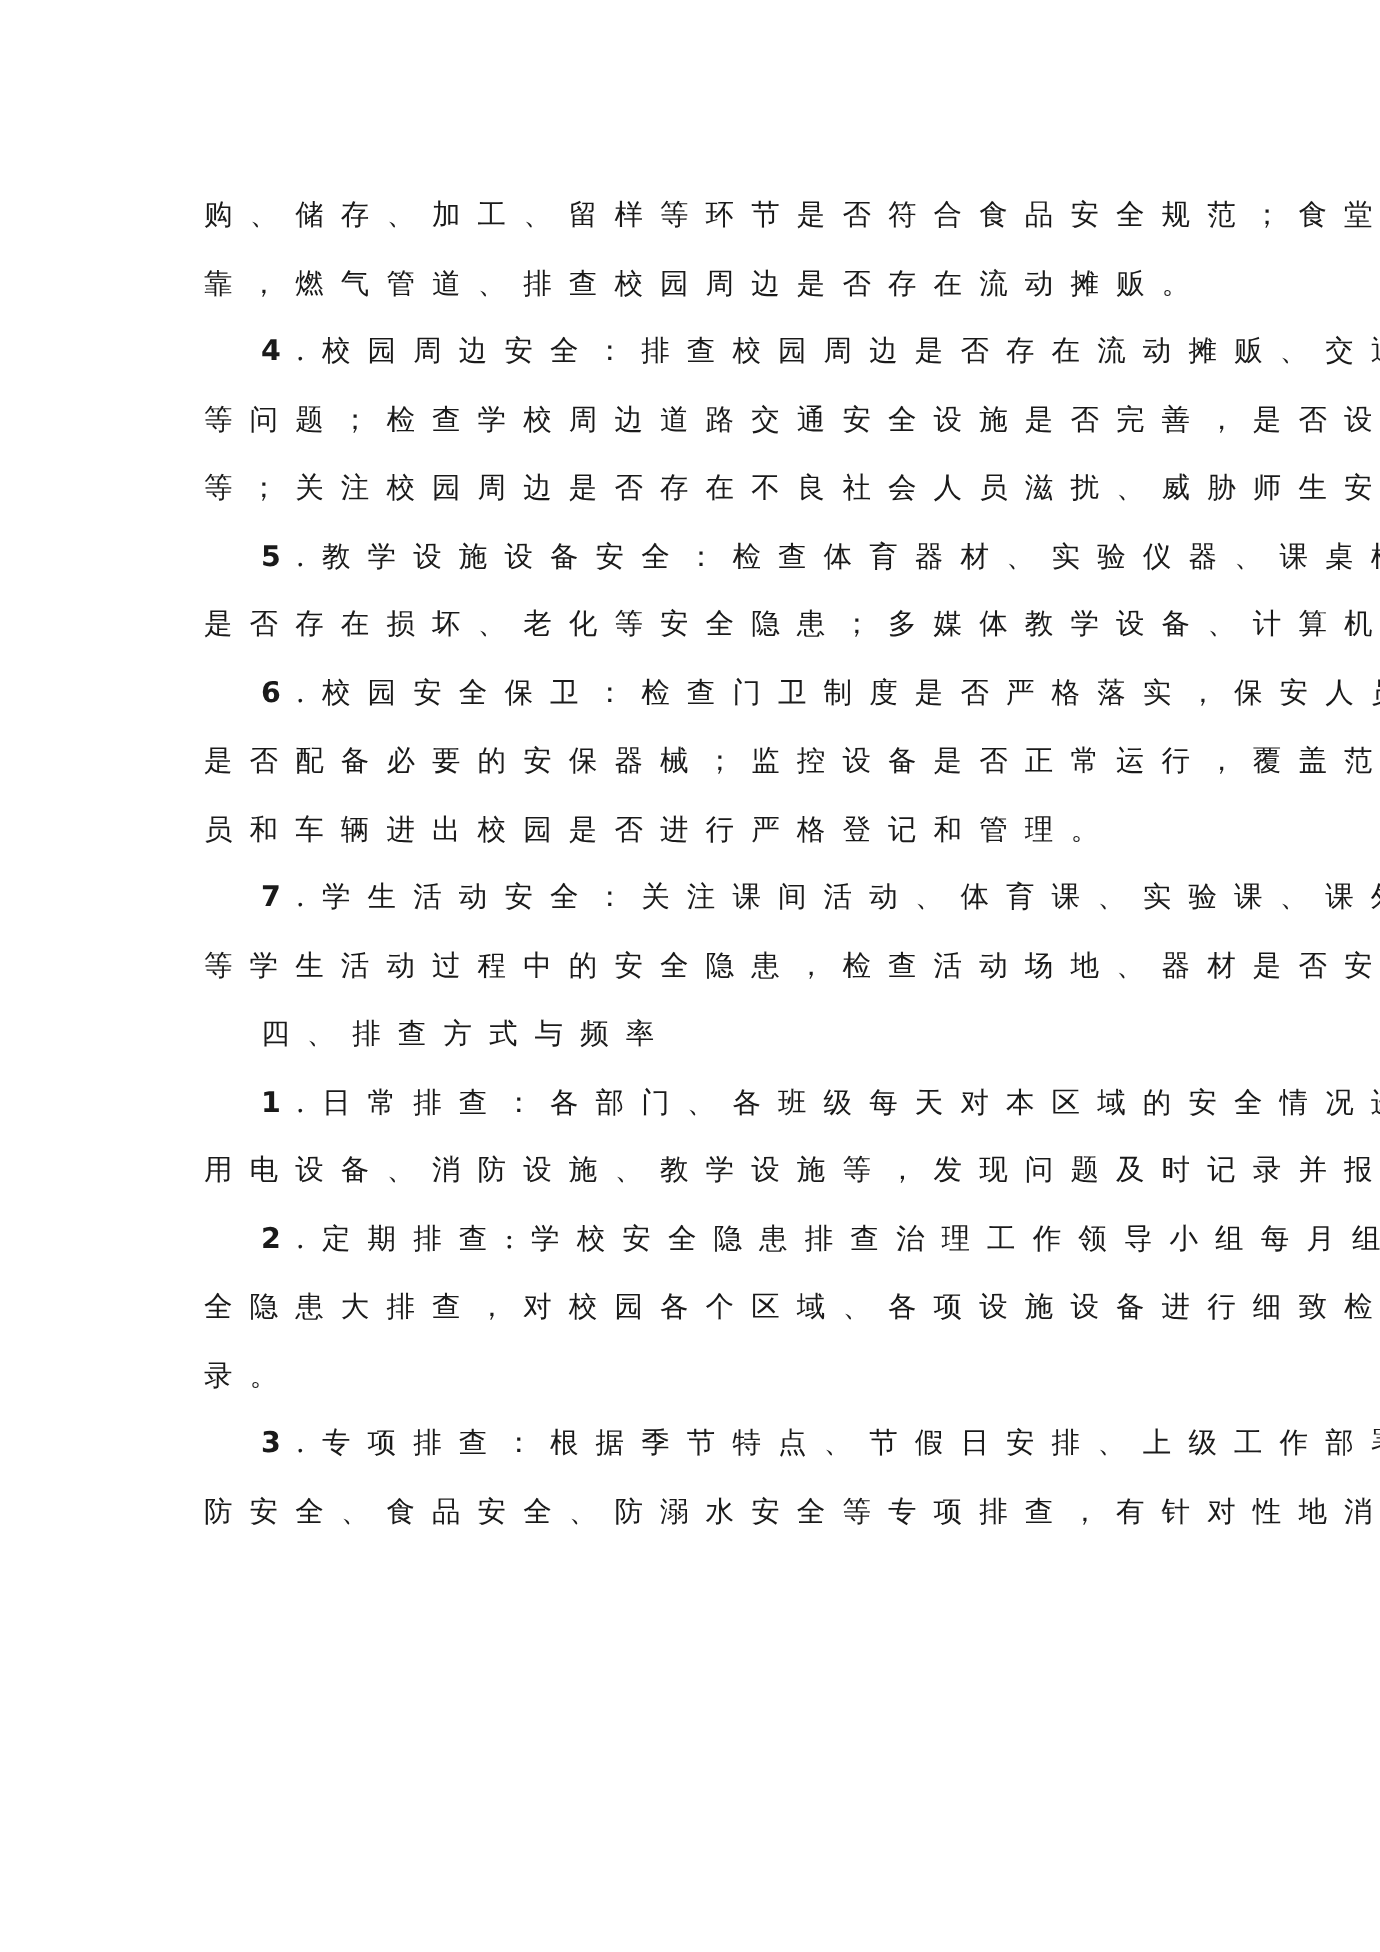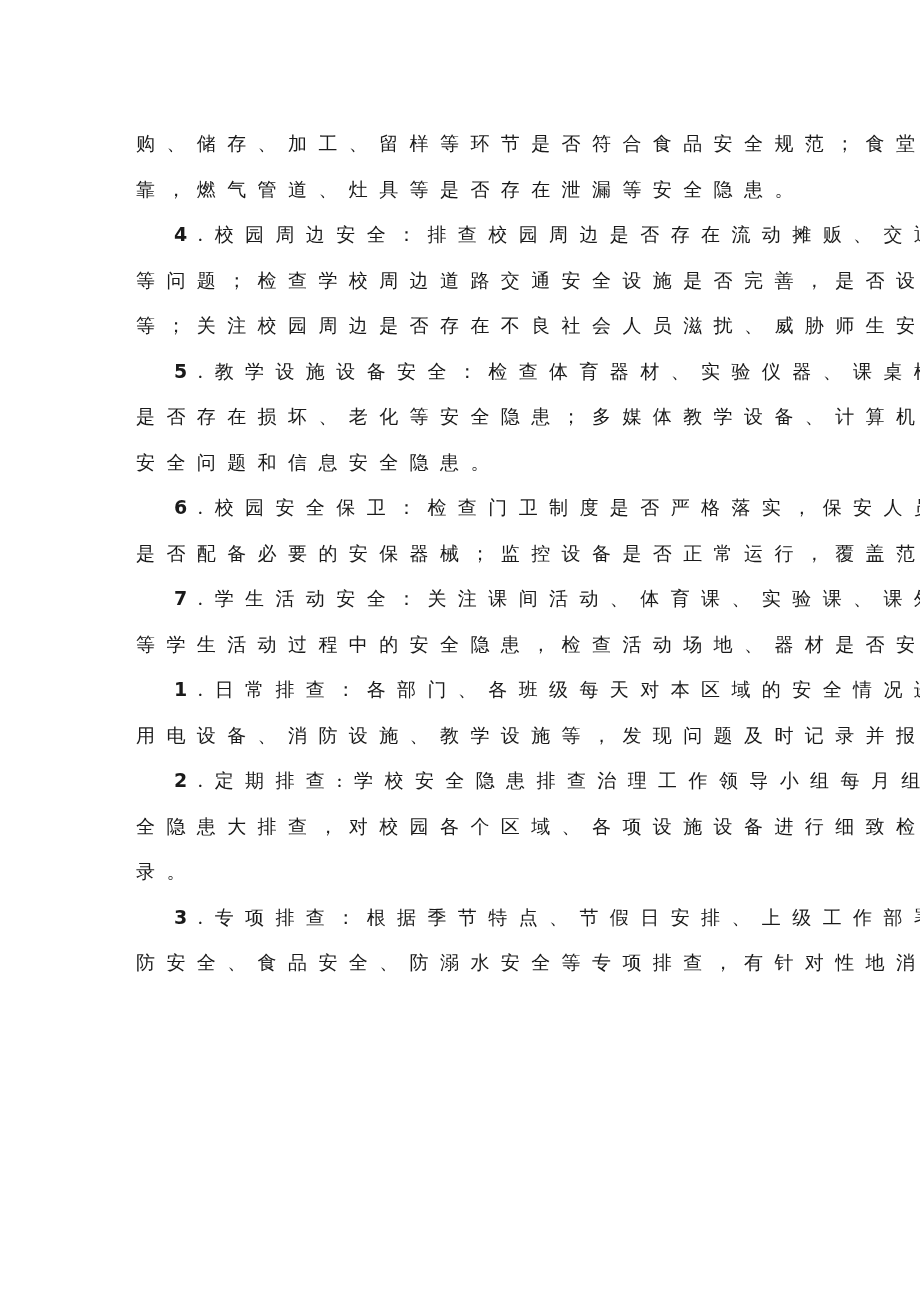--- a/index.html
+++ b/index.html
@@ -20,45 +20,48 @@
     .num { letter-spacing: 0; font-family: "DejaVu Sans", sans-serif; font-weight: bold; margin-right: 10px; }
     .para { margin-bottom: 0; }
   </style>
 </head>
 <body>
 
 <div class="page">
 
   <div class="para">
     <span class="line">购、储存、加工、留样等环节是否符合食品安全规范；食堂设备设施是否安全可</span>
-    <span class="line">靠，燃气管道、灶具等是否存在泄漏等安全隐患。</span>
+    <span class="line">靠，燃气管道、排查校园周边是否存在流动摊贩。</span>
   </div>
 
   <div class="para">
     <span class="line indent"><span class="num">4</span><span>.校园周边安全：排查校园周边是否存在流动摊贩、交通拥堵、治安混乱</span></span>
     <span class="line">等问题；检查学校周边道路交通安全设施是否完善，是否设置警示标志、减速带</span>
     <span class="line">等；关注校园周边是否存在不良社会人员滋扰、威胁师生安全的情况。</span>
   </div>
 
   <div class="para">
     <span class="line indent"><span class="num">5</span><span>.教学设施设备安全：检查体育器材、实验仪器、课桌椅等教学设施设备</span></span>
     <span class="line">是否存在损坏、老化等安全隐患；多媒体教学设备、计算机网络等是否存在用电</span>
-    <span class="line">安全问题和信息安全隐患。</span>
   </div>
 
   <div class="para">
     <span class="line indent"><span class="num">6</span><span>.校园安全保卫：检查门卫制度是否严格落实，保安人员是否持证上岗，</span></span>
     <span class="line">是否配备必要的安保器械；监控设备是否正常运行，覆盖范围是否全面；外来人</span>
+    <span class="line">员和车辆进出校园是否进行严格登记和管理。</span>
   </div>
 
   <div class="para">
     <span class="line indent"><span class="num">7</span><span>.学生活动安全：关注课间活动、体育课、实验课、课外活动、社会实践</span></span>
     <span class="line">等学生活动过程中的安全隐患，检查活动场地、器材是否安全，活动组织是否规</span>
   </div>
 
+  <div class="para">
+    <span class="line indent">四、排查方式与频率</span>
+  </div>
 
   <div class="para">
     <span class="line indent"><span class="num">1</span><span>.日常排查：各部门、各班级每天对本区域的安全情况进行自查,重点检查</span></span>
     <span class="line">用电设备、消防设施、教学设施等，发现问题及时记录并报告。</span>
   </div>
 
   <div class="para">
     <span class="line indent"><span class="num">2</span><span>.定期排查:学校安全隐患排查治理工作领导小组每月组织一次全面的安</span></span>
     <span class="line">全隐患大排查，对校园各个区域、各项设施设备进行细致检查,形成详细的排查记</span>
     <span class="line">录。</span>

